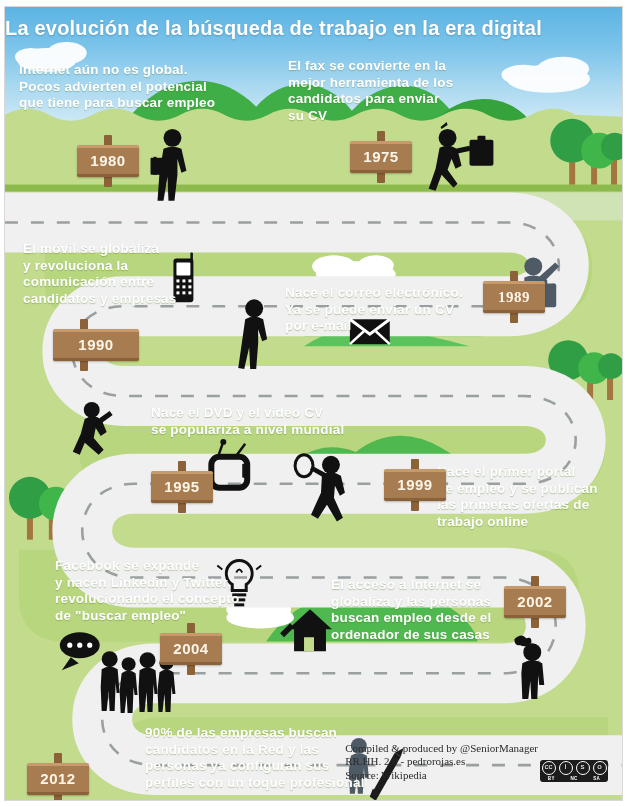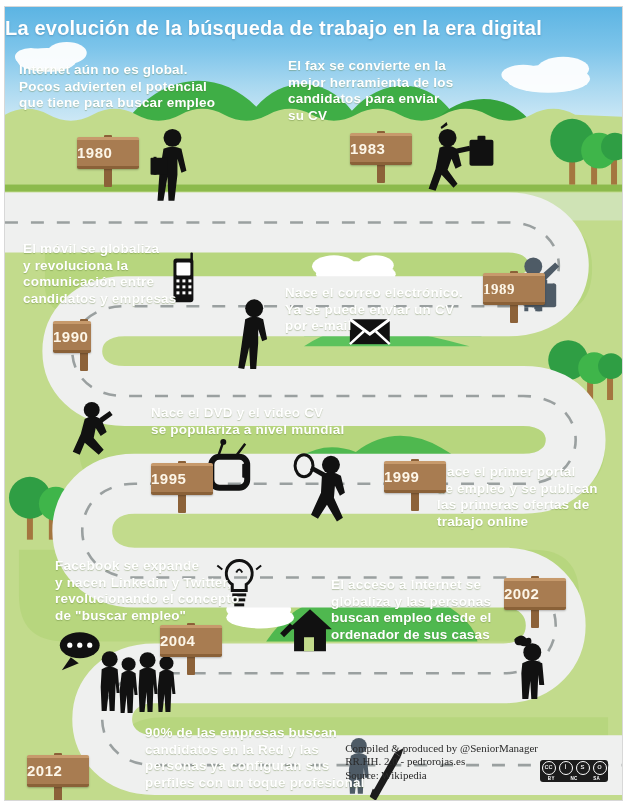--- a/index.html
+++ b/index.html
@@ -32,28 +32,29 @@
   
   .layer{position:absolute;left:0;top:0;width:100%;height:100%;pointer-events:none;}
 
   
   .sign{position:absolute;}
   .sign .post{
     position:absolute;left:50%;margin-left:-4px;top:6px;
     width:8px;height:52px;background:#8c6239;border-radius:1px;
   }
   .sign .board{
-    position:absolute;left:0;top:8px;
+    position:absolute;left:0;top:16px;
     background:#a87c51;
     border-top:3px solid #c79a6c;
     border-bottom:3px solid #8a6138;
     border-radius:2px;
     color:#fdf6e8;
     font-size:15px;font-weight:bold;
     letter-spacing:.5px;
+    text-align:center;
     line-height:26px;
     box-shadow:0 1px 2px rgba(0,0,0,.25);
     white-space:nowrap;
   }
 
   
   .cap{
     position:absolute;
     color:#ffffff;
     font-weight:bold;
@@ -416,31 +417,31 @@
 personas ya configuran sus
 perfiles con un toque profesional</div>
 
     <div class="sign" style="left:72px;top:122px;width:62px;height:60px;">
       <div class="post"></div>
       <div class="board" style="width:62px;height:26px;">1980</div>
     </div>
 
     <div class="sign" style="left:345px;top:118px;width:62px;height:60px;">
       <div class="post"></div>
-      <div class="board" style="width:62px;height:26px;">1983</div>
+      <div class="board" style="width:62px;height:26px;">1975</div>
     </div>
 
     <div class="sign" style="left:478px;top:258px;width:62px;height:60px;">
       <div class="post"></div>
       <div class="board" style="width:62px;height:26px;font-family:Liberation Serif, serif;">1989</div>
     </div>
 
     <div class="sign" style="left:48px;top:306px;width:62px;height:60px;">
       <div class="post"></div>
-      <div class="board" style="width:38px;height:26px;">1990</div>
+      <div class="board" style="width:86px;height:26px;">1990</div>
     </div>
 
     <div class="sign" style="left:146px;top:448px;width:62px;height:60px;">
       <div class="post"></div>
       <div class="board" style="width:62px;height:26px;">1995</div>
     </div>
 
     <div class="sign" style="left:379px;top:446px;width:62px;height:60px;">
       <div class="post"></div>
       <div class="board" style="width:62px;height:26px;">1999</div>

